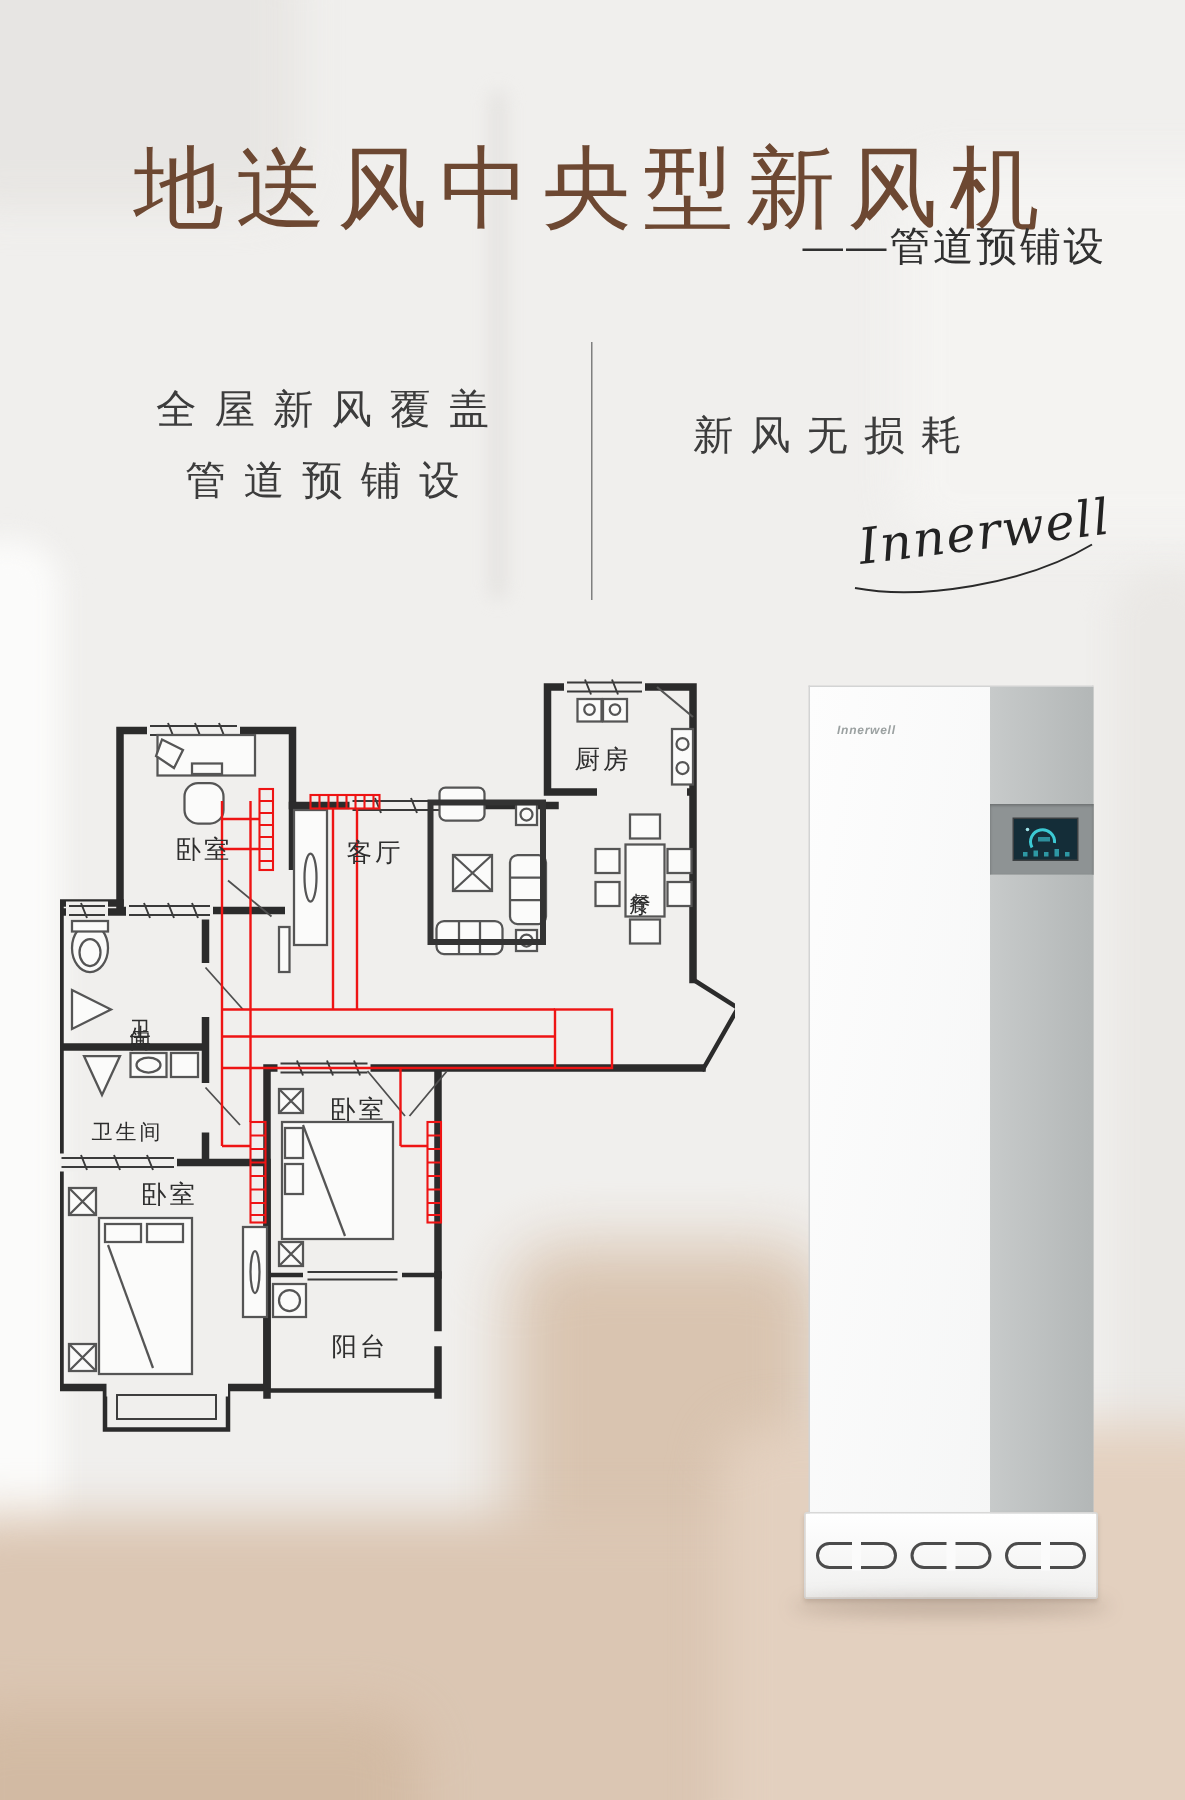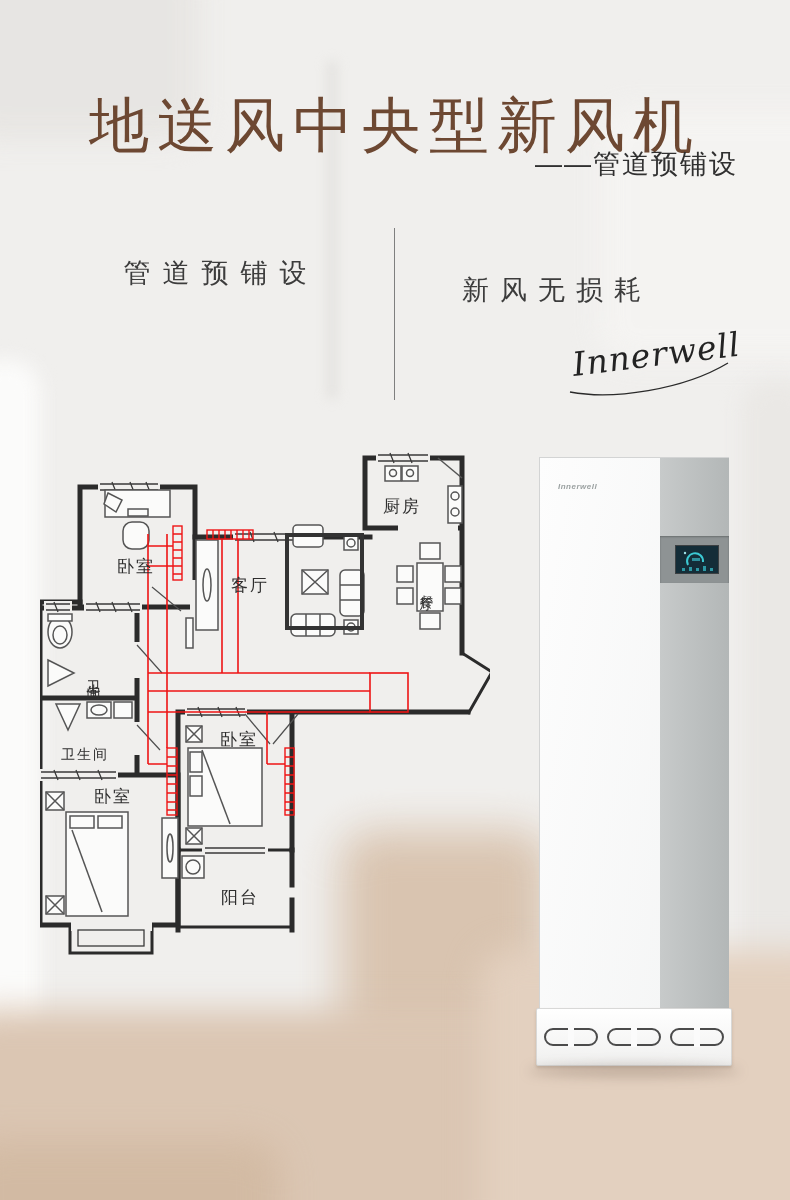--- a/index.html
+++ b/index.html
@@ -54,20 +54,21 @@
     <div class="blob" style="left:340px;top:830px;width:210px;height:230px;background:#d8c2ad;filter:blur(22px);opacity:.95;"></div>
     <div class="blob" style="left:-40px;top:1010px;width:580px;height:260px;background:#dbc6b3;filter:blur(16px);"></div>
     <div class="blob" style="left:480px;top:950px;width:360px;height:300px;background:#e3d0bf;filter:blur(16px);"></div>
     <div class="blob" style="left:-40px;top:1140px;width:320px;height:120px;background:#d1b9a1;filter:blur(18px);opacity:.85;"></div>
   </div>
 
   <h1 class="abs hero-title">地送风中央型新风机</h1>
   <div class="abs hero-subtitle">——管道预铺设</div>
 
   <div class="abs feat feat-left">
+    <div>全屋新风覆盖</div>
     <div>管道预铺设</div>
   </div>
   <div class="abs divider"></div>
   <div class="abs feat feat-right">新风无损耗</div>
 
   <svg class="abs" style="left:558px;top:330px;" width="180" height="74">
     <text x="16" y="46" transform="rotate(-7 16 46)" font-family="DejaVu Serif, serif" font-style="italic" font-size="33" letter-spacing="1" fill="#232323">Innerwell</text>
     <path d="M12,62 C55,70 125,60 170,33" stroke="#2a2a2a" stroke-width="1.3" fill="none"></path>
   </svg>
 
@@ -197,21 +198,21 @@
         <rect x="167" y="100" width="46" height="9"></rect>
         <path d="M173,100 V109 M179,100 V109 M185,100 V109 M191,100 V109 M197,100 V109 M203,100 V109 M209,100 V109"></path>
         <rect x="127" y="318" width="10" height="67"></rect>
         <path d="M127,327 H137 M127,336 H137 M127,345 H137 M127,354 H137 M127,363 H137 M127,372 H137 M127,380 H137"></path>
         <rect x="245" y="318" width="9" height="67"></rect>
         <path d="M245,327 H254 M245,336 H254 M245,345 H254 M245,354 H254 M245,363 H254 M245,372 H254 M245,380 H254"></path>
       </g>
     </svg>
     
     <div class="room-label" style="left:64px;top:128px;width:64px;">卧室</div>
-    <div class="room-label" style="left:178px;top:147px;width:64px;">客厅</div>
+    <div class="room-label" style="left:178px;top:130px;width:64px;">客厅</div>
     <div class="room-label" style="left:330px;top:68px;width:64px;">厨房</div>
     <div class="room-label vert" style="left:379px;top:128px;height:58px;font-size:14px;">餐厅</div>
     <div class="room-label vert" style="left:46px;top:208px;height:70px;font-size:14px;">卫生间</div>
     <div class="room-label" style="left:12px;top:315px;width:66px;font-size:14px;">卫生间</div>
     <div class="room-label" style="left:167px;top:301px;width:64px;">卧室</div>
     <div class="room-label" style="left:41px;top:358px;width:64px;">卧室</div>
     <div class="room-label" style="left:168px;top:459px;width:64px;">阳台</div>
   </div>
 
   <div class="abs" style="left:536px;top:455px;width:196px;height:625px;">

